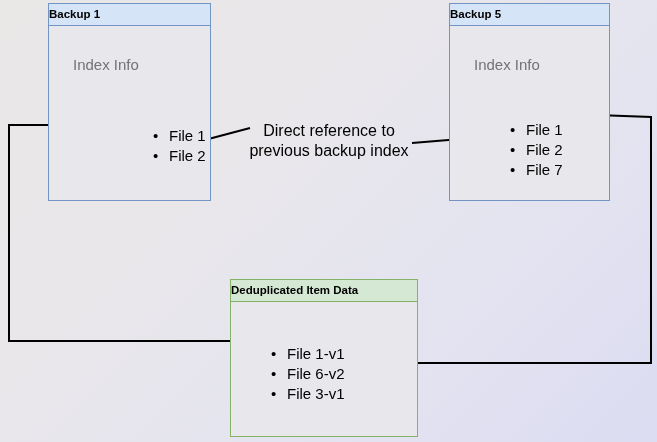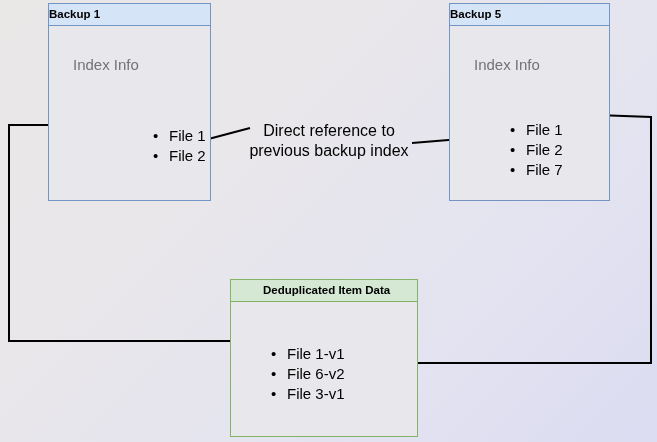--- a/index.html
+++ b/index.html
@@ -46,21 +46,20 @@
     font-weight: bold;
     color: #000;
   }
   .node.blue > .node-header {
     background: #d6e4f7;
     border-bottom: 1px solid #7295c4;
   }
   .node.green > .node-header {
     background: #d5e8d4;
     border-bottom: 1px solid #82b366;
-    padding-left: 32px;
   }
   .node-body {
     position: relative;
     box-sizing: border-box;
     height: calc(100% - 22px);
   }
   .index-title {
     position: absolute;
     left: 24px;
     top: 30px;

